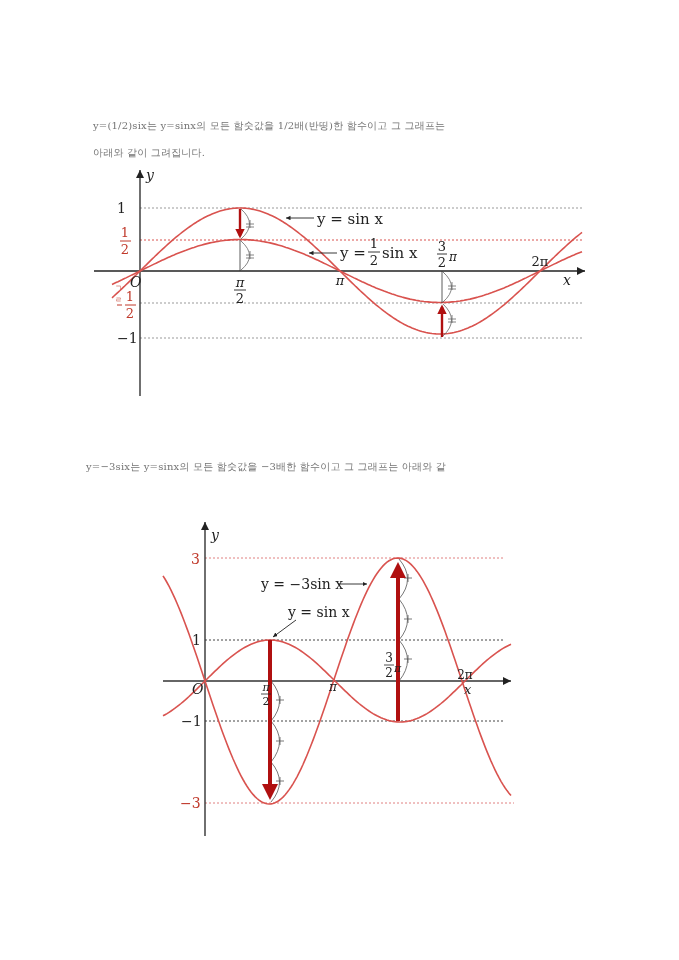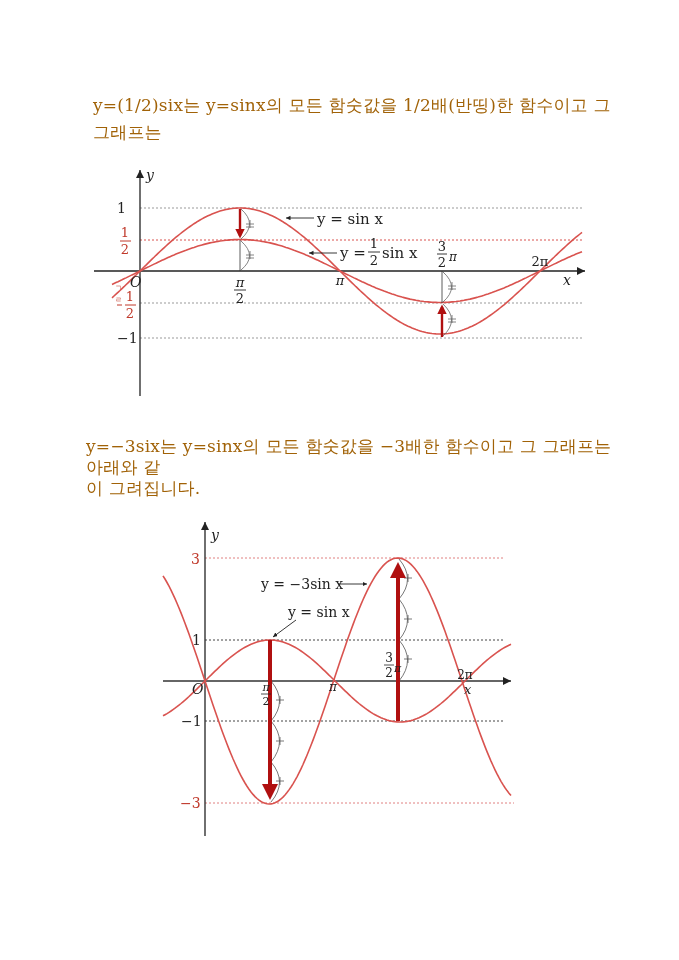--- a/index.html
+++ b/index.html
@@ -1,34 +1,34 @@
 <!DOCTYPE html>
 <html><head>
 <meta charset="utf-8">
 <style>
   html, body { margin: 0; padding: 0; background: #ffffff; }
   body { width: 679px; height: 960px; position: relative; overflow: hidden;
          font-family: "DejaVu Serif", serif; color: #222; }
-  .para { position: absolute; font-size: 17px; line-height: 27px; letter-spacing: 0.2px; color: #a16207; }
+  .para { position: absolute; font-size: 10px; line-height: 27px; letter-spacing: 0.2px; color: #737373; margin-top: 20px; }
   #p1 { left: 93px; top: 92px; width: 520px; }
   #p2 { left: 86px; top: 436px; width: 530px; line-height: 21px; }
   svg { position: absolute; left: 0; top: 0; }
   .lbl { font-family: "DejaVu Serif", serif; }
   .it { font-style: italic; }
 </style>
 </head>
 <body>
 
 <div id="p1" class="para">
   <div>y=(1/2)six는 y=sinx의 모든 함숫값을 1/2배(반띵)한 함수이고 그 그래프는</div>
+  <div>아래와 같이 그려집니다.</div>
 </div>
 
 <div id="p2" class="para">
   <div>y=−3six는 y=sinx의 모든 함숫값을 −3배한 함수이고 그 그래프는 아래와 같</div>
-  <div>이 그려집니다.</div>
 </div>
 
 <svg width="679" height="960" viewBox="0 0 679 960">
   <defs>
     <marker id="axArrow" markerWidth="8" markerHeight="8" refX="6" refY="3" orient="auto">
       <path d="M0,0 L6,3 L0,6 Z" fill="#222"></path>
     </marker>
     <marker id="redArrow" markerWidth="5" markerHeight="5" refX="3" refY="2" orient="auto">
       <path d="M0,0 L4,2 L0,4 Z" fill="#b01010"></path>
     </marker>

